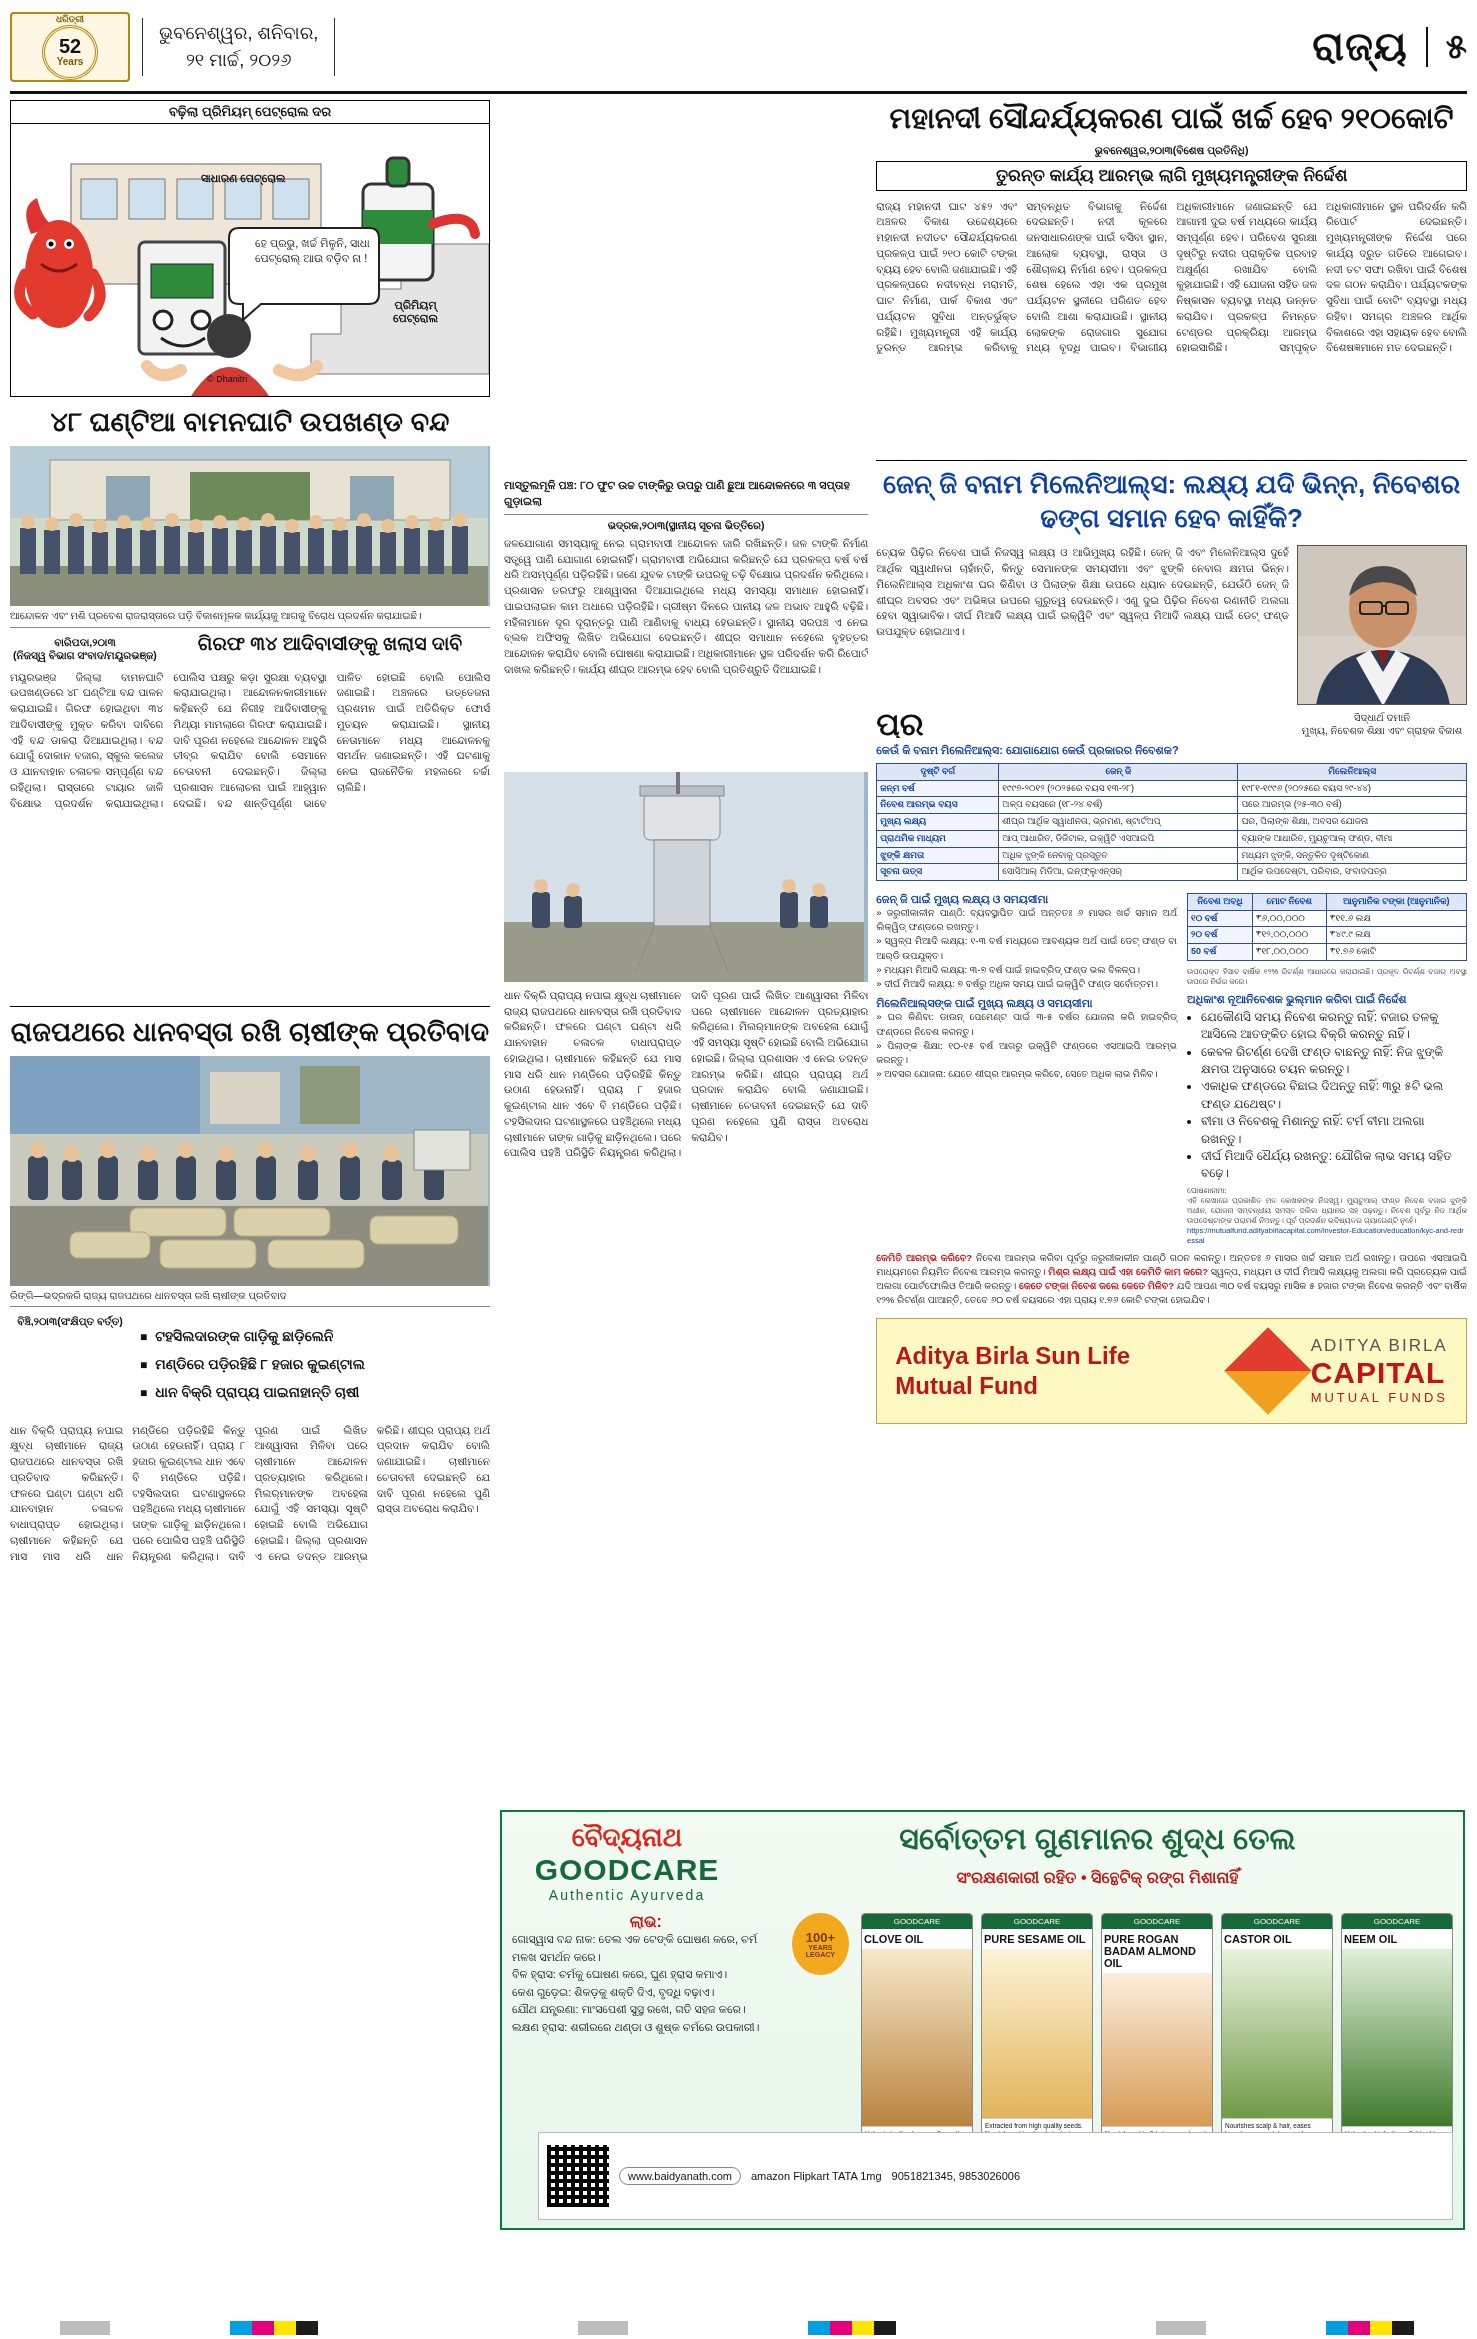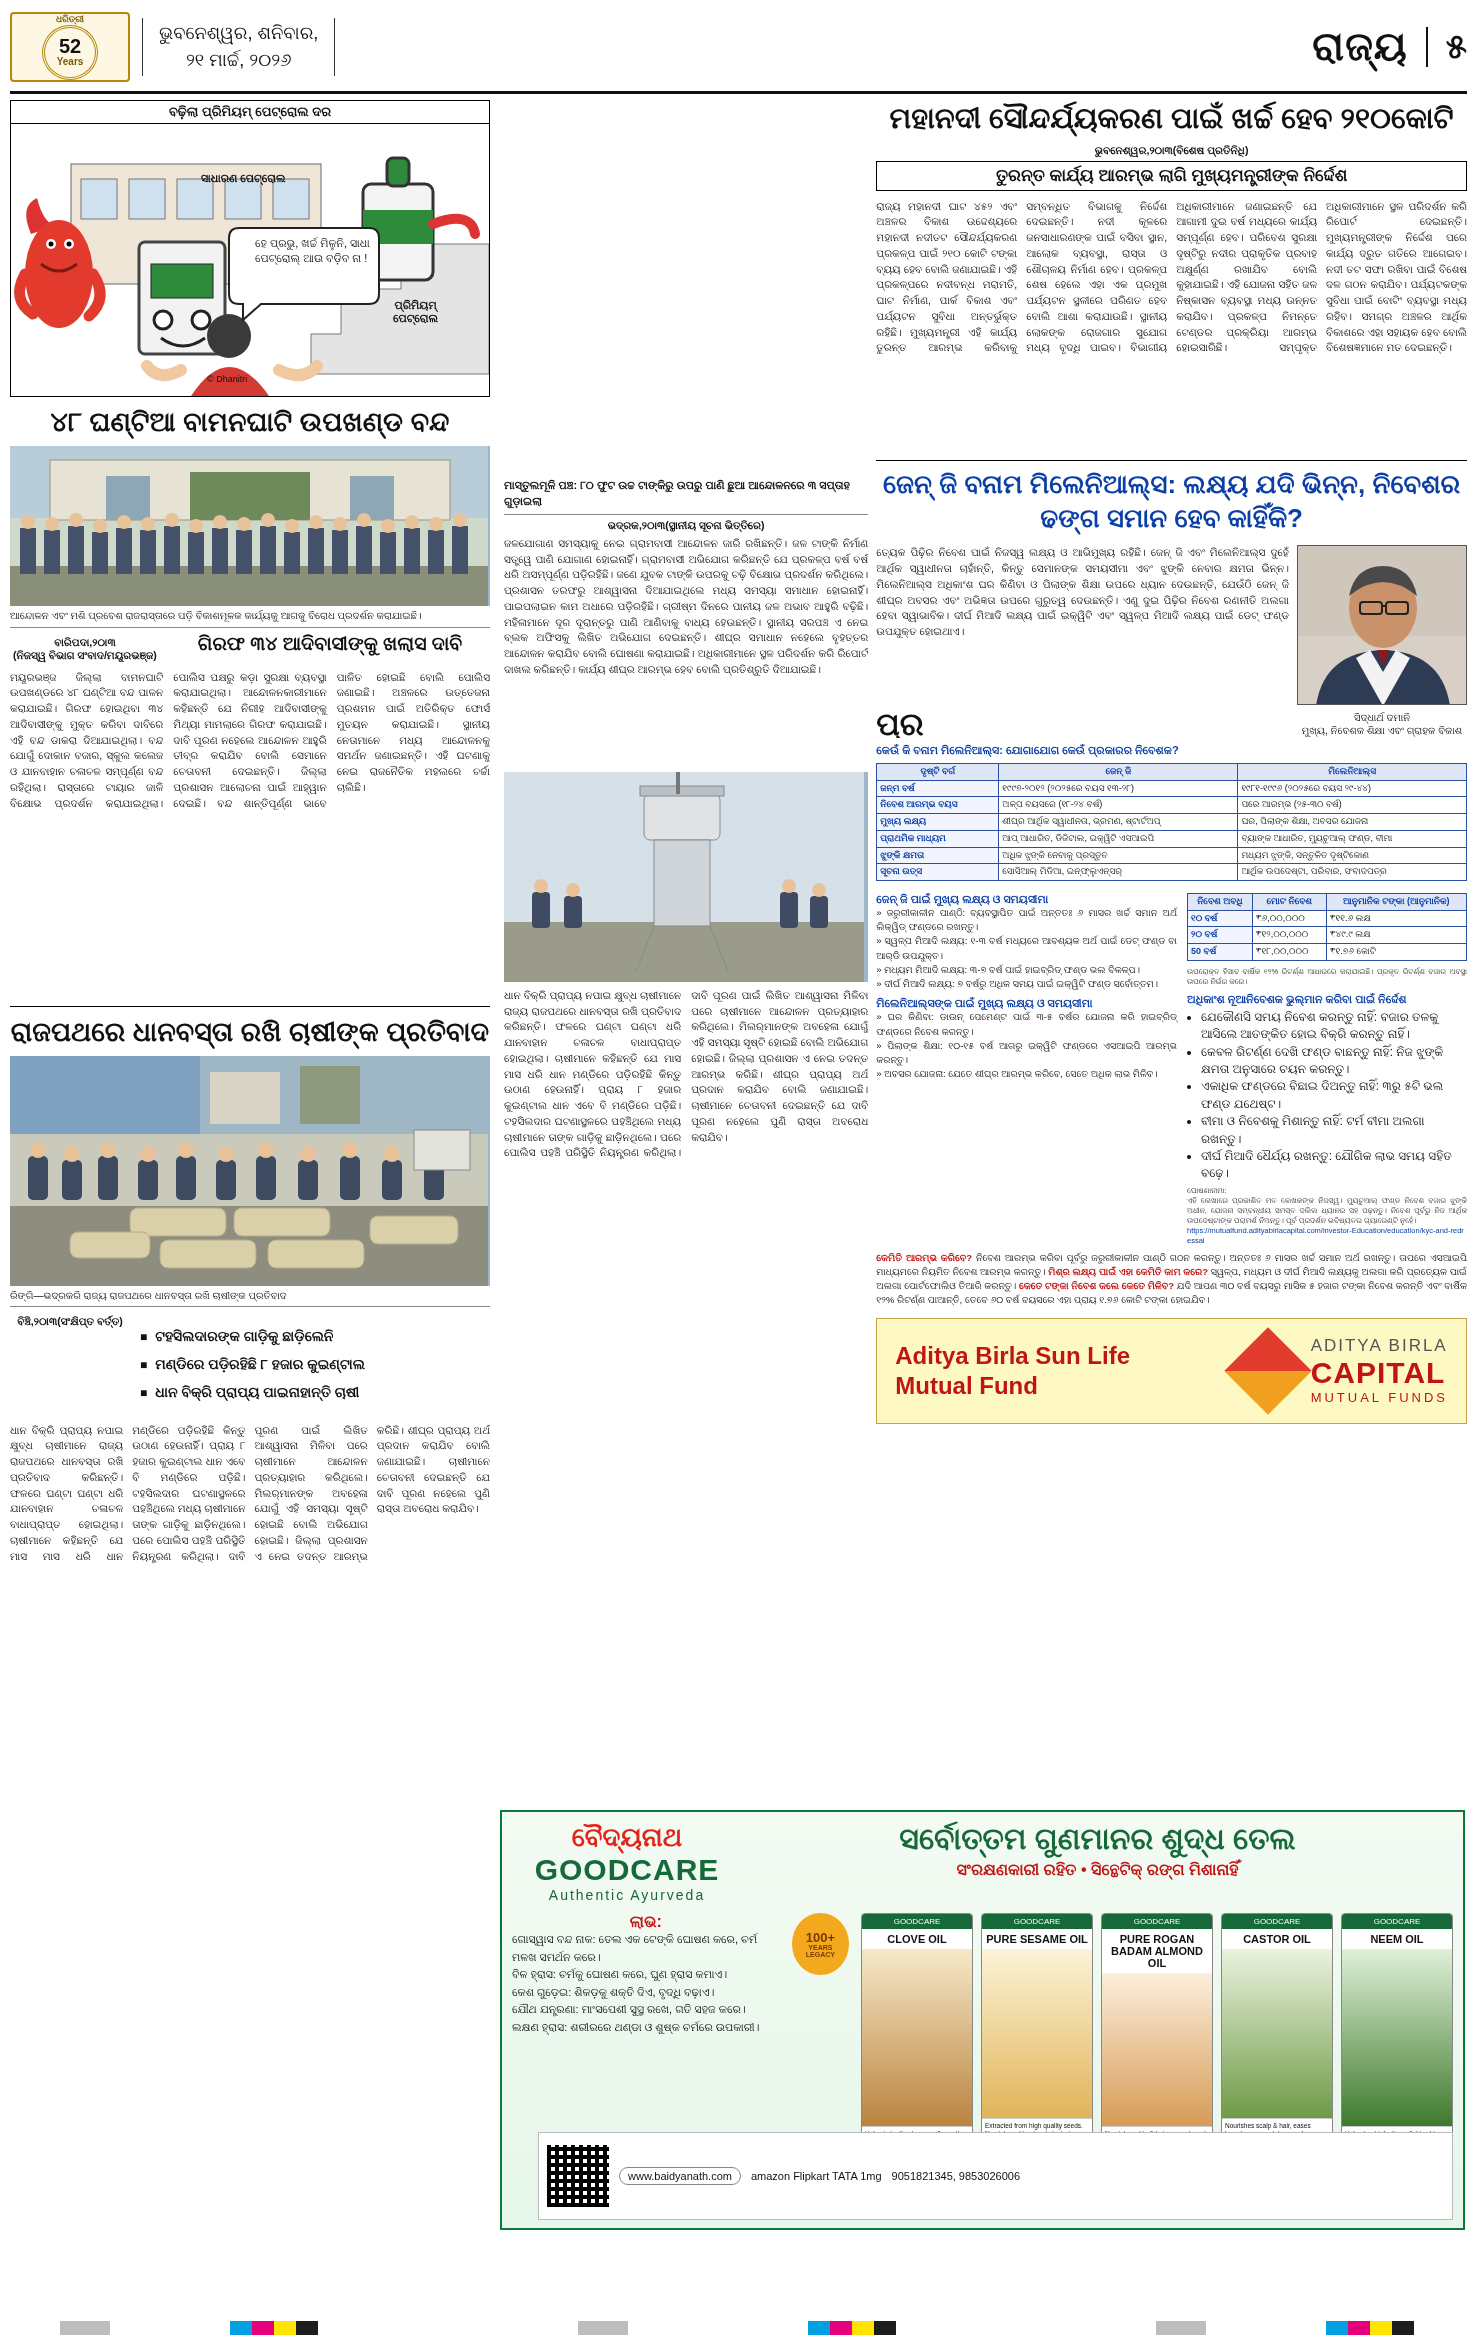--- a/index.html
+++ b/index.html
@@ -92,27 +92,27 @@
 
   
   .ad-gc { margin-top:10px; border:2px solid #0a7a3c; background:linear-gradient(#f3fbf3,#e6f6ea); padding:10px; height:420px; position:relative;}
   .gc-top { display:flex; }
   .gc-brand { width:230px; text-align:center; }
   .gc-baidya { color:#e2231a; font-size:26px; font-weight:bold;}
   .gc-good { font-size:30px; font-weight:bold; color:#17693a; letter-spacing:1px;}
   .gc-auth { font-size:14px; color:#17693a; letter-spacing:2px;}
   .gc-headline { flex:1; text-align:center; }
   .gc-h1 { color:#17693a; font-size:30px; font-weight:bold;}
-  .gc-h2 { color:#c01515; font-size:16px; font-weight:bold; margin-top:4px;}
+  .gc-h2 { color:#c01515; font-size:16px; font-weight:bold; margin-top:12px;}
   .gc-benefit-t { color:#c01515; font-weight:bold; font-size:16px; text-align:center;}
   .gc-list { font-size:11px; line-height:1.6; }
   .packs { display:flex; gap:8px; align-items:flex-end; }
   .pack { width:112px; height:238px; border:1px solid #888; border-radius:4px; background:#fff; display:flex; flex-direction:column; overflow:hidden; }
   .pack .ph { background:#17693a; color:#fff; font-size:8px; text-align:center; padding:3px 0;}
-  .pack .pn { font-size:11px; font-weight:bold; text-align:center; padding:4px 2px; line-height:1.1;}
+  .pack .pn { font-size:11px; font-weight:bold; text-align:left; padding:4px 2px; line-height:1.1;}
   .pack .pimg { flex:1; }
   .pack .pf { font-size:6.5px; padding:3px; line-height:1.3; border-top:1px solid #ccc;}
   .badge100 { width:62px;height:62px;border-radius:50%;background:#f4a81d;color:#7a3b00;
     display:flex;flex-direction:column;align-items:center;justify-content:center;font-weight:bold;font-size:13px;line-height:1;}
   .gc-foot { position:absolute; left:10px; right:10px; bottom:8px; display:flex; align-items:center; gap:10px; background:#fff; border:1px solid #bbb; padding:12px 8px; font-size:11px;margin-left:26px;}
   .qr { width:62px;height:62px;background:
      repeating-linear-gradient(90deg,#000 0 4px,#fff 4px 8px),
      repeating-linear-gradient(0deg,#000 0 4px,#fff 4px 8px);
      background-blend-mode:multiply;}
 

